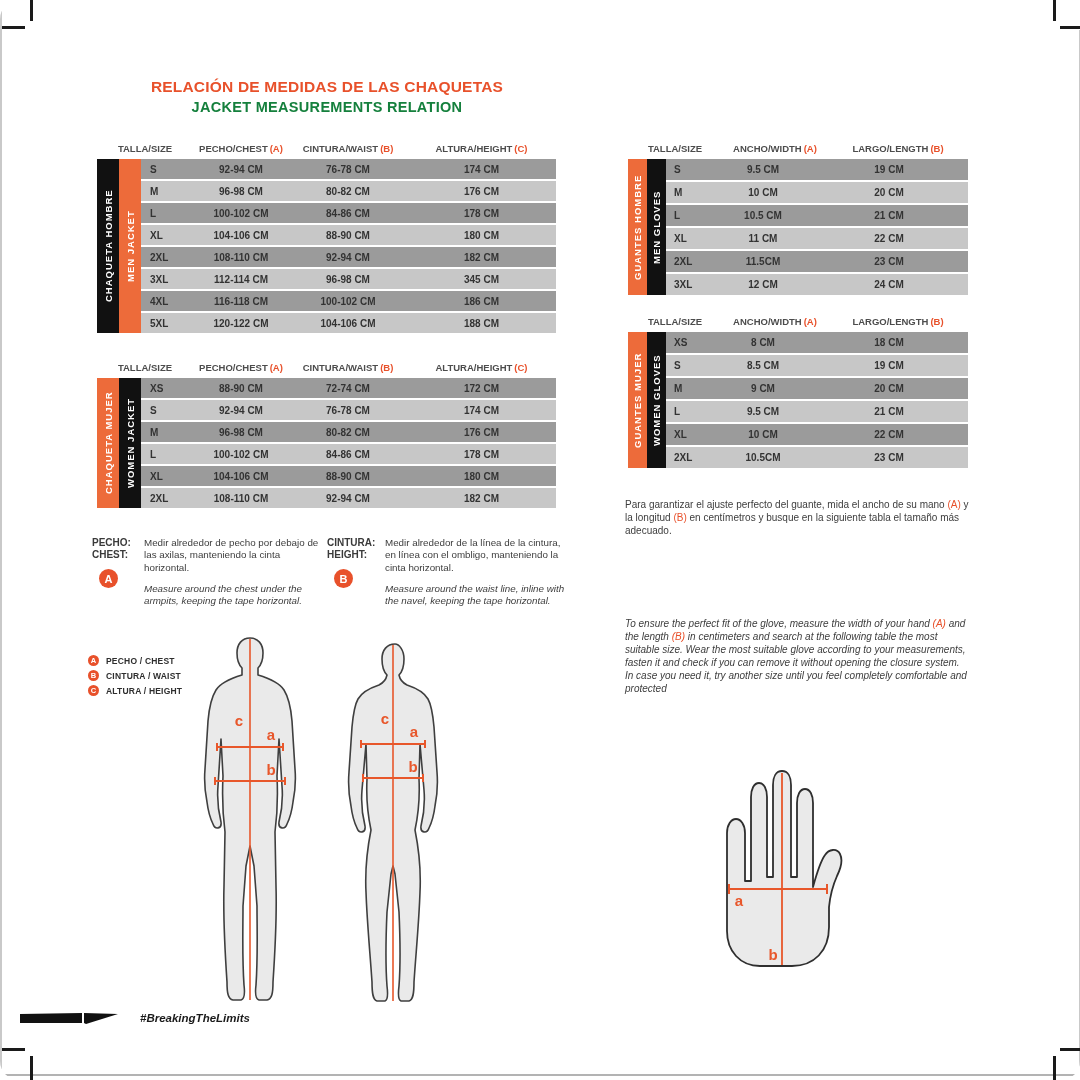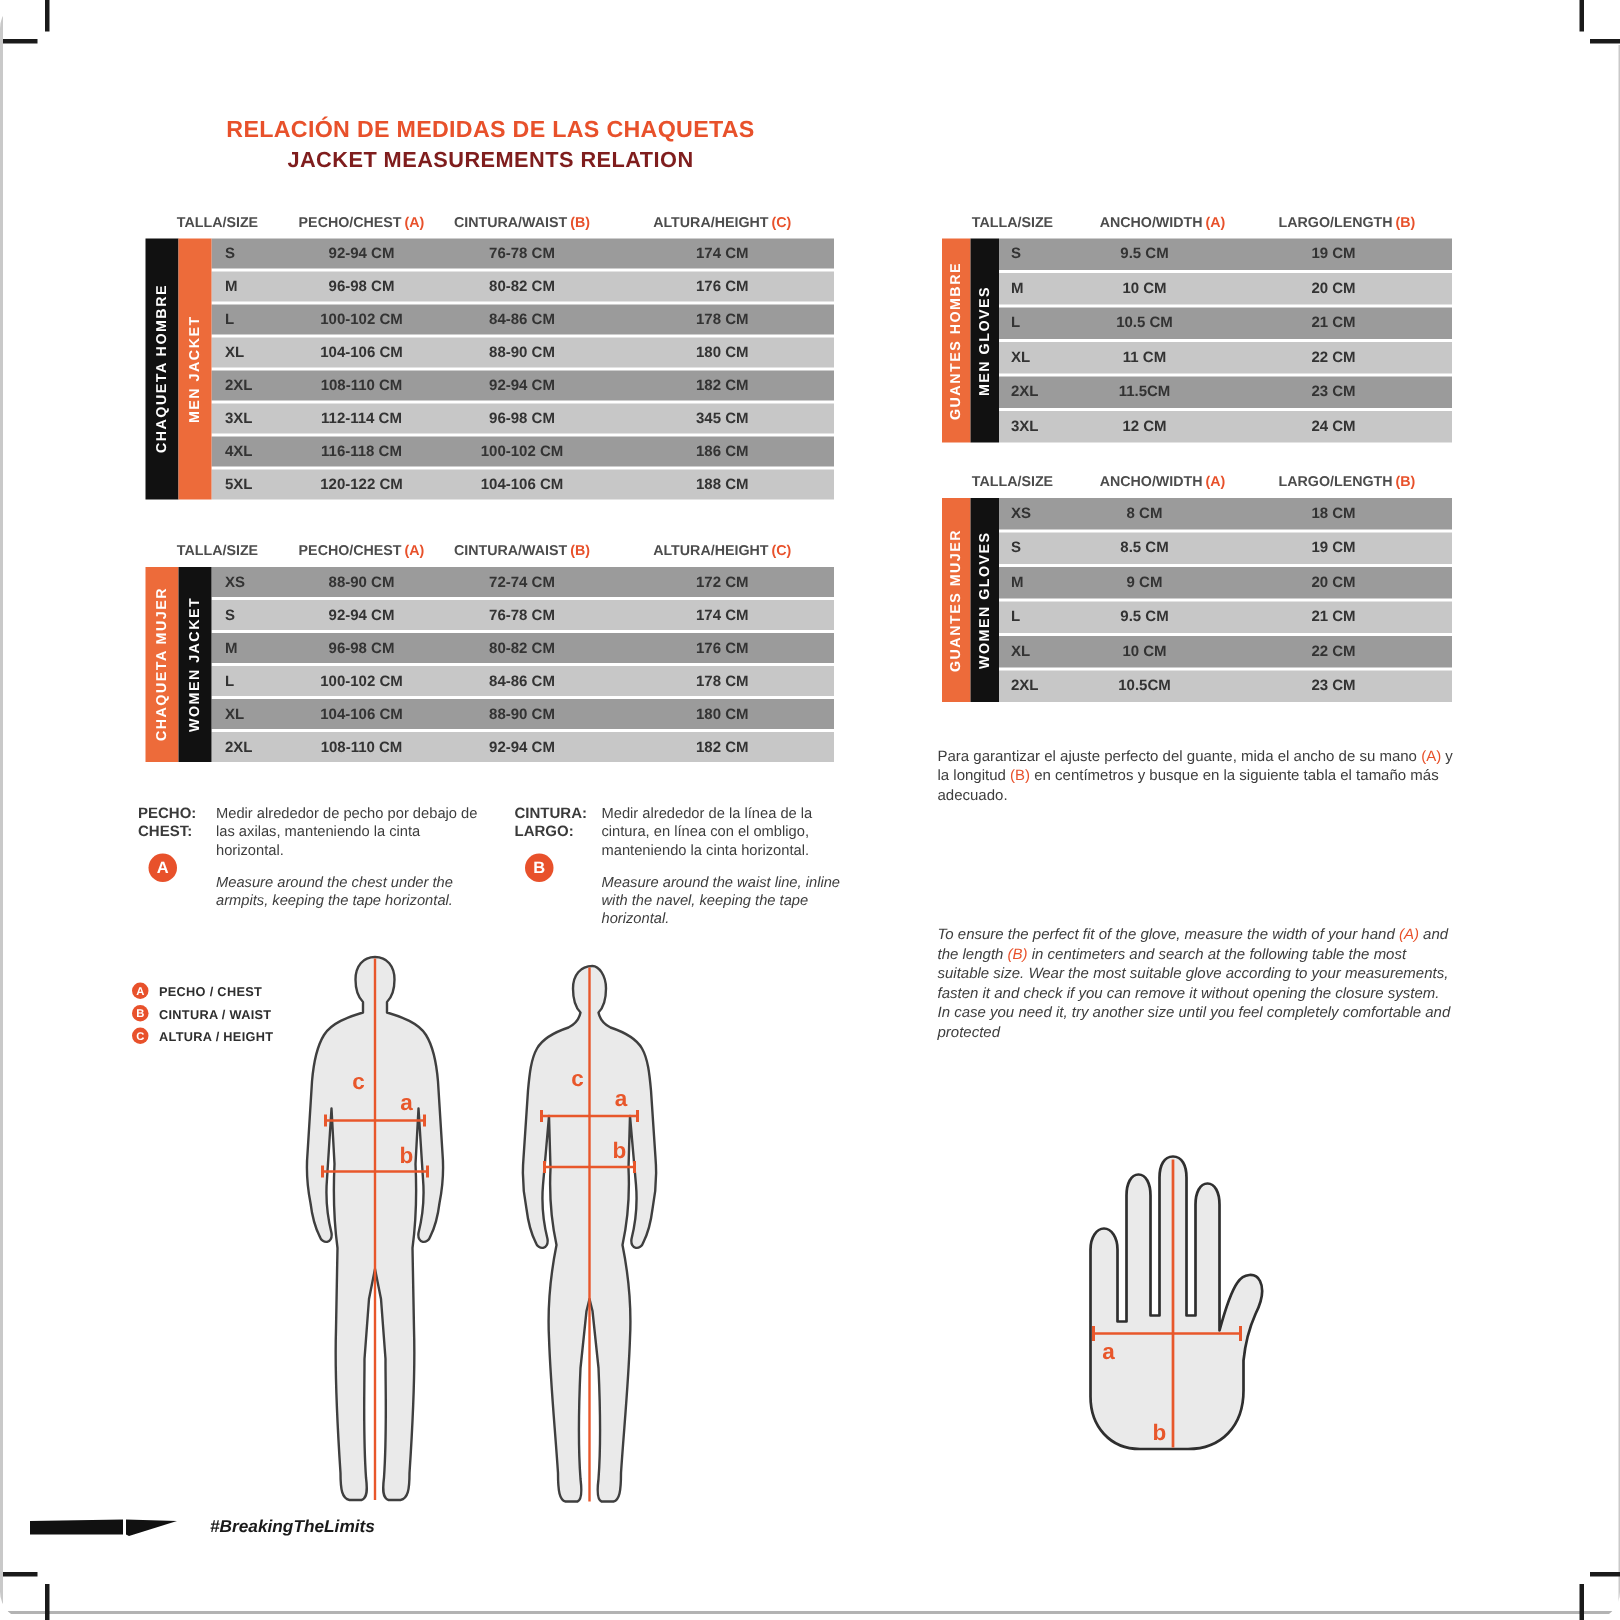--- a/index.html
+++ b/index.html
@@ -16,21 +16,21 @@
   .edge-right { right:0; top:30px; width:1px; height:1050px; }
   .edge-bottom { left:0; top:1074px; width:1080px; height:2px; background:#b3b3b3; }
   
   .crop { position:absolute; background:#1a1a1a; }
 
   .orange { color:#E8512B; }
 
   
   .head-block { position:absolute; text-align:center; }
   .title-es { color:#E8512B; font-weight:bold; font-size:15.5px; letter-spacing:0.2px; }
-  .title-en { color:#7f1d1d; font-weight:bold; font-size:14.5px; letter-spacing:0.3px; margin-top:3px; }
+  .title-en { color:#15803d; font-weight:bold; font-size:14.5px; letter-spacing:0.3px; margin-top:3px; }
 
   
   .size-table { position:absolute; }
   .thead { display:grid; height:15px; align-items:center; margin-bottom:3px; }
   .jacket .thead { grid-template-columns:96px 96px 118px 149px; width:459px; }
   .glove  .thead { grid-template-columns:94px 106px 140px; width:340px; }
   .th { text-align:center; font-size:9.5px; font-weight:bold; color:#4c4c4c; white-space:nowrap; }
   .th .orange { margin-left:2px; }
   .tbody-wrap { position:relative; }
   .band { position:absolute; top:0; }
@@ -240,23 +240,23 @@
       <div class="instr-label">CHEST:</div>
       <div class="key-circle">A</div>
     </div>
     <div class="instr-texts" style="width:176px;">
       <div class="instr-es">Medir alrededor de pecho por debajo de las axilas, manteniendo la cinta horizontal.</div>
       <div class="instr-en">Measure around the chest under the armpits, keeping the tape horizontal.</div>
     </div>
   </div>
 
   <div class="instr" style="left:327px;top:537px;width:238px;">
-    <div class="instr-labels" style="width:50px;margin-left:16px;">
+    <div class="instr-labels" style="width:50px;">
       <div class="instr-label">CINTURA:</div>
-      <div class="instr-label">LARGO:</div>
+      <div class="instr-label">HEIGHT:</div>
       <div class="key-circle">B</div>
     </div>
     <div class="instr-texts" style="width:180px;">
       <div class="instr-es">Medir alrededor de la línea de la cintura, en línea con el ombligo, manteniendo la cinta horizontal.</div>
       <div class="instr-en">Measure around the waist line, inline with the navel, keeping the tape horizontal.</div>
     </div>
   </div>
 
   <div class="legend" style="left:88px;top:655px;">
     <div class="legend-item">

